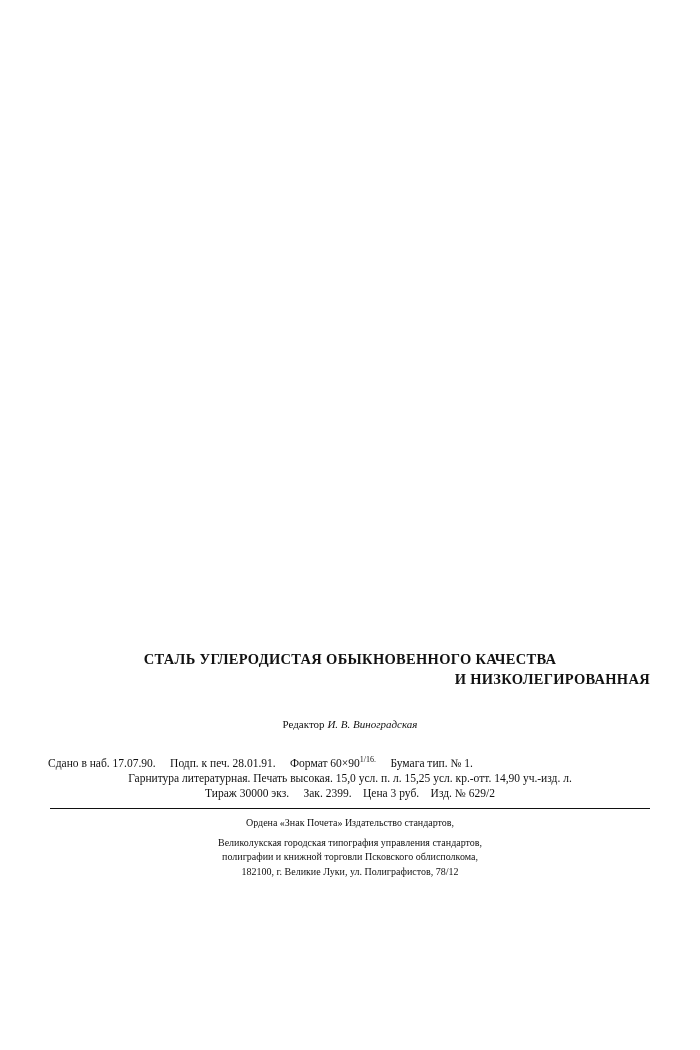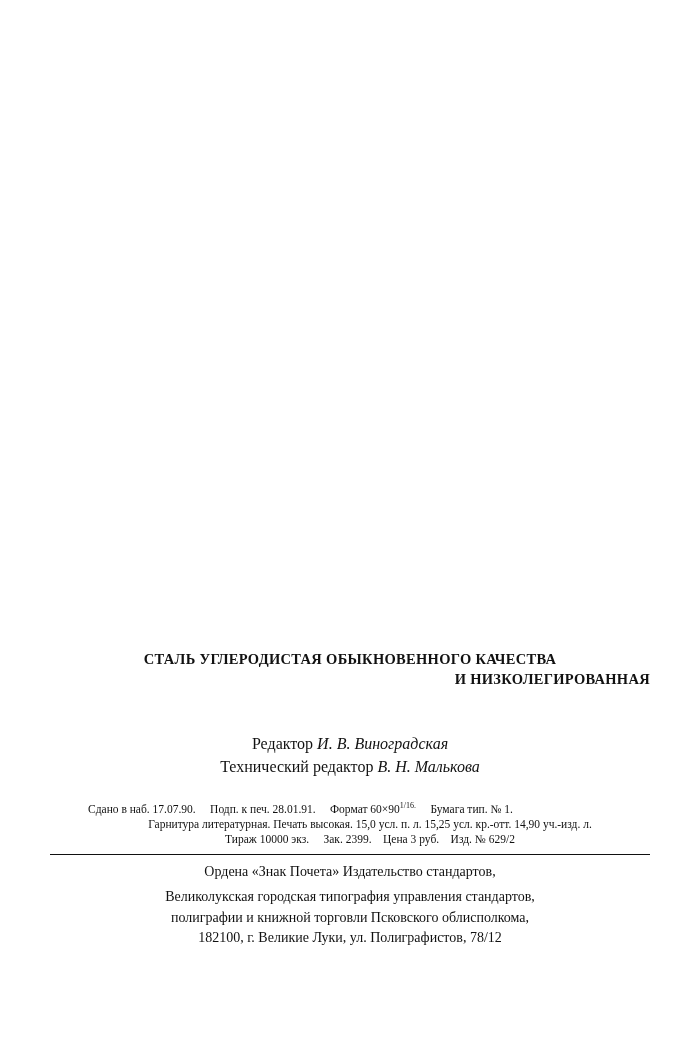--- a/index.html
+++ b/index.html
@@ -34,57 +34,56 @@
     font-size: 14.5px;
     letter-spacing: 0.3px;
     line-height: 1.35;
     margin: 0 0 0 0;
   }
   .doc-title .line2 {
     display: block;
     text-align: right;
   }
   .credits {
-    margin-top: 44px;
-    font-size: 16px;
+    margin-top: 28px;
+    font-size: 11px;
     line-height: 1.42;
   }
   .credits .row {
     white-space: nowrap;
   }
   .credits .nm {
     font-style: italic;
   }
   .imprint {
     margin-top: 22px;
     font-size: 11.5px;
     line-height: 1.32;
     text-align: center;
-    margin-left: 40px;
   }
   .imprint .row {
     white-space: nowrap;
   }
   .imprint .r1 {
     text-align: left;
     margin-left: -2px;
   }
   .imprint .sup {
     font-size: 8px;
     vertical-align: super;
   }
   .rule {
     width: 600px;
     height: 1px;
     background: #111111;
     margin: 7px auto 0 auto;
   }
   .publisher {
     margin-top: 7px;
-    font-size: 14px;
+    font-size: 10px;
     line-height: 1.45;
     text-align: center;
   }
   .publisher .row {
     white-space: nowrap;
   }
   .publisher .gap {
     display: block;
     height: 5px;
   }
@@ -99,36 +98,32 @@
     <div class="doc-title">
       <span>СТАЛЬ УГЛЕРОДИСТАЯ ОБЫКНОВЕННОГО КАЧЕСТВА</span>
       <span class="line2">И НИЗКОЛЕГИРОВАННАЯ</span>
     </div>
 
     <div class="credits">
       <div class="row">
         <span>Редактор</span>
         <span class="nm">И. В. Виноградская</span>
       </div>
-      <div class="row">
-        <span>Технический редактор</span>
-        <span class="nm">В. Н. Малькова</span>
-      </div>
     </div>
 
     <div class="imprint">
       <div class="row r1">
         <span>Сдано в наб. 17.07.90.</span>&nbsp;&nbsp;&nbsp;&nbsp;
         <span>Подп. к печ. 28.01.91.</span>&nbsp;&nbsp;&nbsp;&nbsp;
         <span>Формат 60×90</span><span class="sup">1/16.</span>&nbsp;&nbsp;&nbsp;&nbsp;
         <span>Бумага тип. № 1.</span>
       </div>
       <div class="row">Гарнитура литературная. Печать высокая. 15,0 усл. п. л. 15,25 усл. кр.-отт. 14,90 уч.-изд. л.</div>
       <div class="row">
-        <span>Тираж 10000 экз.</span>&nbsp;&nbsp;&nbsp;&nbsp;
+        <span>Тираж 30000 экз.</span>&nbsp;&nbsp;&nbsp;&nbsp;
         <span>Зак. 2399.</span>&nbsp;&nbsp;&nbsp;
         <span>Цена 3 руб.</span>&nbsp;&nbsp;&nbsp;
         <span>Изд. № 629/2</span>
       </div>
     </div>
 
     <div class="rule"></div>
 
     <div class="publisher">
       <div class="row">Ордена «Знак Почета» Издательство стандартов,</div>

